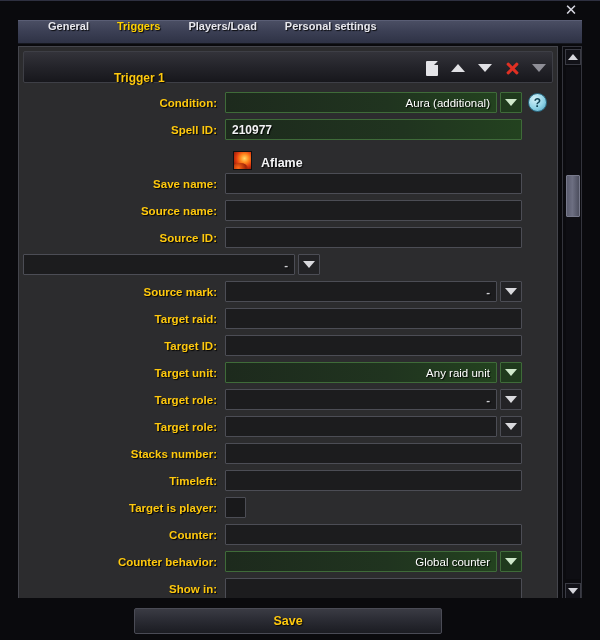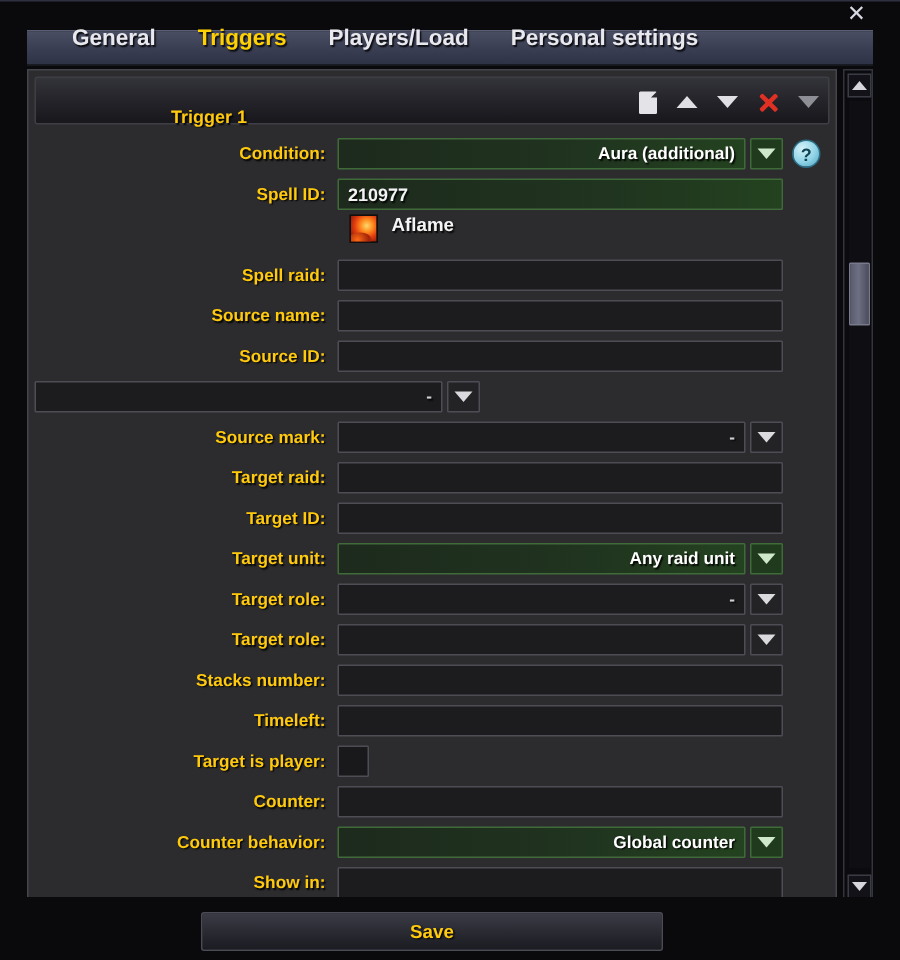--- a/index.html
+++ b/index.html
@@ -28,21 +28,21 @@
   
   .tabbar {
     position: absolute; left: 18px; top: 20px; width: 564px; height: 24px;
     background: linear-gradient(to bottom, #4a4e63 0%, #3c4055 45%, #2e3245 100%);
     border-top: 1px solid #5a5e75;
     border-bottom: 1px solid #16181f;
     display: flex; align-items: center;
   }
   .tab {
     padding: 0 14px; height: 37px; line-height: 24px;
-    font-size: 15px; font-weight: bold; color: #e8e8ee;
+    font-size: 11px; font-weight: bold; color: #e8e8ee;
     text-shadow: 1px 1px 1px rgba(0,0,0,.85);
     cursor: pointer; white-space: nowrap;
   }
   .tab.first { margin-left: 16px; }
   .tab.active { color: #ffd100; }
 
   
   .panel {
     position: absolute; left: 18px; top: 46px; width: 540px; height: 556px;
     background: #2c2c2e;
@@ -127,21 +127,21 @@
     cursor: text;
   }
   .field.green {
     background: linear-gradient(to right, #1d2a1d 0%, #20341f 60%, #23421f 100%);
     border-color: #3f6b39;
   }
   .field.dropfield {
     width: 272px; justify-content: flex-end;
   }
   .field.dropfield .dval {
-    font-size: 11.5px; font-weight: bold; color: #ffffff;
+    font-size: 11.5px; font-weight: normal; color: #ffffff;
   }
   .field.dropfield .dval.dash { color: #cfcfd4; font-weight: bold; }
   .drop-btn {
     width: 22px; height: 21px; margin-left: 3px;
     background: #232326; border: 1px solid #4c4d55;
     display: flex; align-items: center; justify-content: center;
     cursor: pointer; border-radius: 1px;
   }
   .drop-btn.green {
     background: #1f3a1d; border-color: #3f6b39;
@@ -157,21 +157,21 @@
     width: 19px; height: 19px; margin-left: 6px;
     border-radius: 50%;
     background: radial-gradient(circle at 35% 30%, #d4f1f8 0%, #8fd3e6 55%, #4c9fbd 100%);
     border: 1px solid #2c6d85;
     color: #114455; font-size: 12px; font-weight: bold;
     display: flex; align-items: center; justify-content: center;
     cursor: pointer; line-height: 1;
   }
 
   .spell-icon-row {
-    position: relative; height: 27px; display: flex; align-items: flex-start;
+    position: relative; height: 27px; display: flex; align-items: flex-end;
     padding-left: 202px;
   }
   .spell-icon {
     width: 19px; height: 19px; margin-left: 8px;
     border: 1px solid #101012;
     background:
       radial-gradient(circle at 62% 38%, #ffd96b 0%, #ff8a1e 28%, #e23c10 55%, #8e1b06 85%),
       #3a1405;
     position: relative; overflow: hidden;
   }
@@ -296,21 +296,21 @@
             </div>
           </div>
         </div>
 
         <div class="spell-icon-row">
           <span class="spell-icon"></span>
           <span class="spell-name">Aflame</span>
         </div>
 
         <div class="row">
-          <div class="lbl">Spell raid:</div>
+          <div class="lbl">Save name:</div>
           <div class="ctl">
               <div class="field">
             <span></span>
               </div>
             </div>
         </div>
 
         <div class="row">
           <div class="lbl">Source name:</div>
           <div class="ctl">

